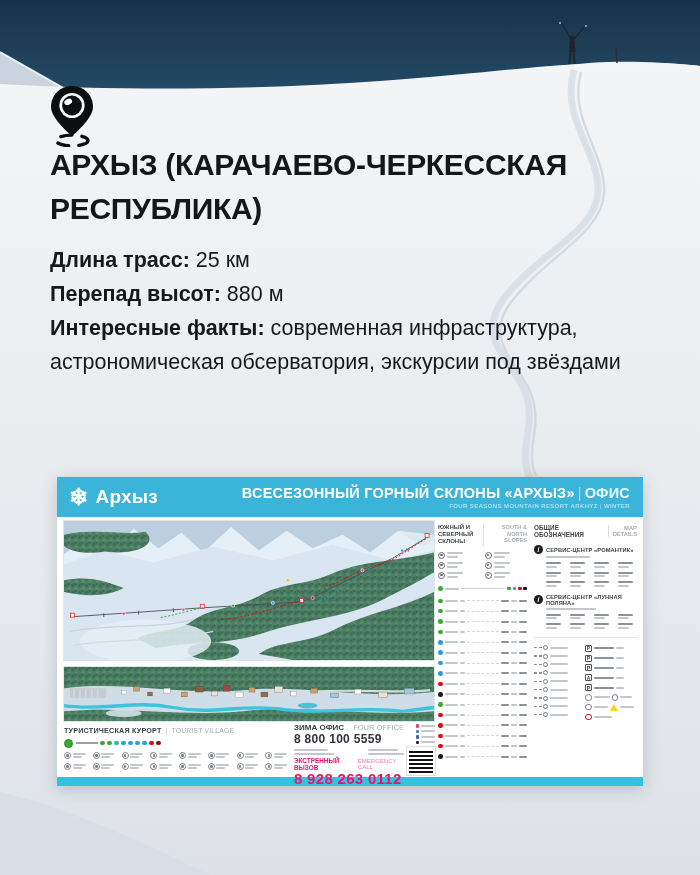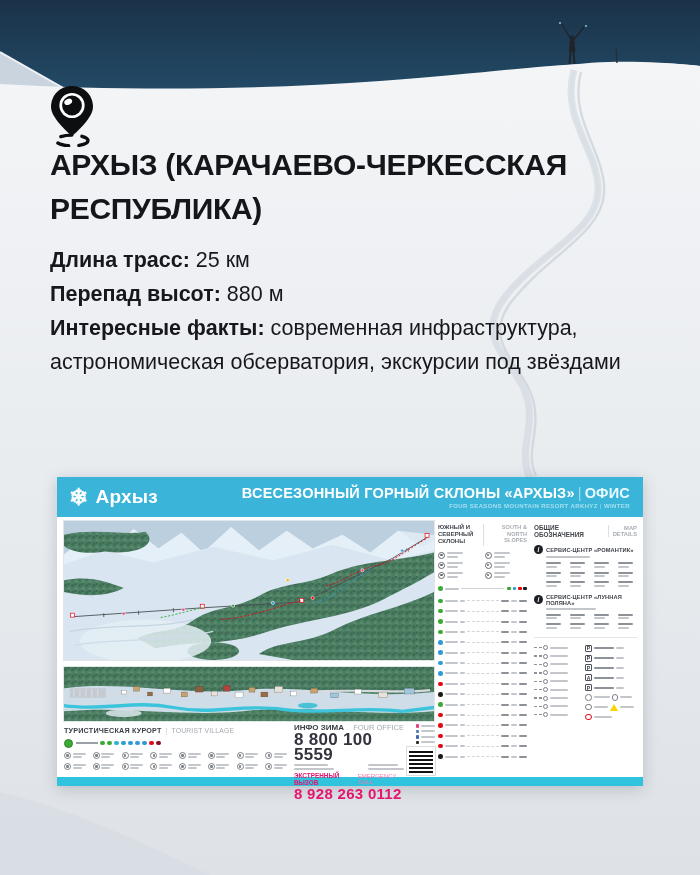--- a/index.html
+++ b/index.html
@@ -54,21 +54,21 @@
       display:flex;align-items:center;justify-content:center;}
   .vi .c i{width:2.5px;height:2.5px;background:#7b8187;border-radius:50%;}
   .vi .ls{display:flex;flex-direction:column;gap:1.5px;}
 
   
   .info{position:absolute;left:237px;top:206px;width:141px;height:52px;display:flex;gap:3px;}
   .info-left{width:112px;}
   .ih{display:flex;justify-content:space-between;align-items:baseline;}
   .ih-ru{font-size:8px;font-weight:bold;color:#3a3e44;}
   .ih-en{font-size:7.5px;color:#a4a9af;}
-  .big-phone{font-size:17px;font-weight:bold;color:#33333e;letter-spacing:.3px;line-height:15px;}
+  .big-phone{font-size:12px;font-weight:bold;color:#33333e;letter-spacing:.3px;line-height:15px;}
   .ph-sk{display:flex;justify-content:space-between;margin:2px 0 2px;}
   .ph-sk .g{display:flex;flex-direction:column;gap:1.5px;}
   .em-h{display:flex;gap:4px;align-items:baseline;}
   .em-ru{font-size:6.4px;font-weight:bold;color:#e5156e;}
   .em-en{font-size:6px;color:#f27aab;}
   .em-phone{font-size:15px;font-weight:bold;color:#e5156e;letter-spacing:.3px;line-height:15px;}
   .info-right{flex:1;display:flex;flex-direction:column;align-items:flex-end;justify-content:space-between;}
   .social{display:flex;flex-direction:column;gap:2px;margin-top:1px;}
   .soc{display:flex;align-items:center;gap:2px;}
   .soc .sq{width:3.5px;height:3.5px;border-radius:1px;}
@@ -466,21 +466,21 @@
                 <span class="sk" style="width: 13px;"></span>
                 <span class="sk" style="width: 9px;"></span>
               </span>
             </div>
           </div>
       </div>
 
       <div class="info">
         <div class="info-left">
           <div class="ih">
-            <span class="ih-ru">ИНФО ЗИМА</span>
+            <span class="ih-ru">ЗИМА ОФИС</span>
             <span class="ih-en">FOUR OFFICE</span>
           </div>
           <div class="big-phone">8 800 100 5559</div>
           <div class="ph-sk">
             <span class="g">
                 <span class="sk" style="width:34px"></span>
                 <span class="sk" style="width:40px"></span>
               </span>
             <span class="g">
                 <span class="sk" style="width:30px"></span>

